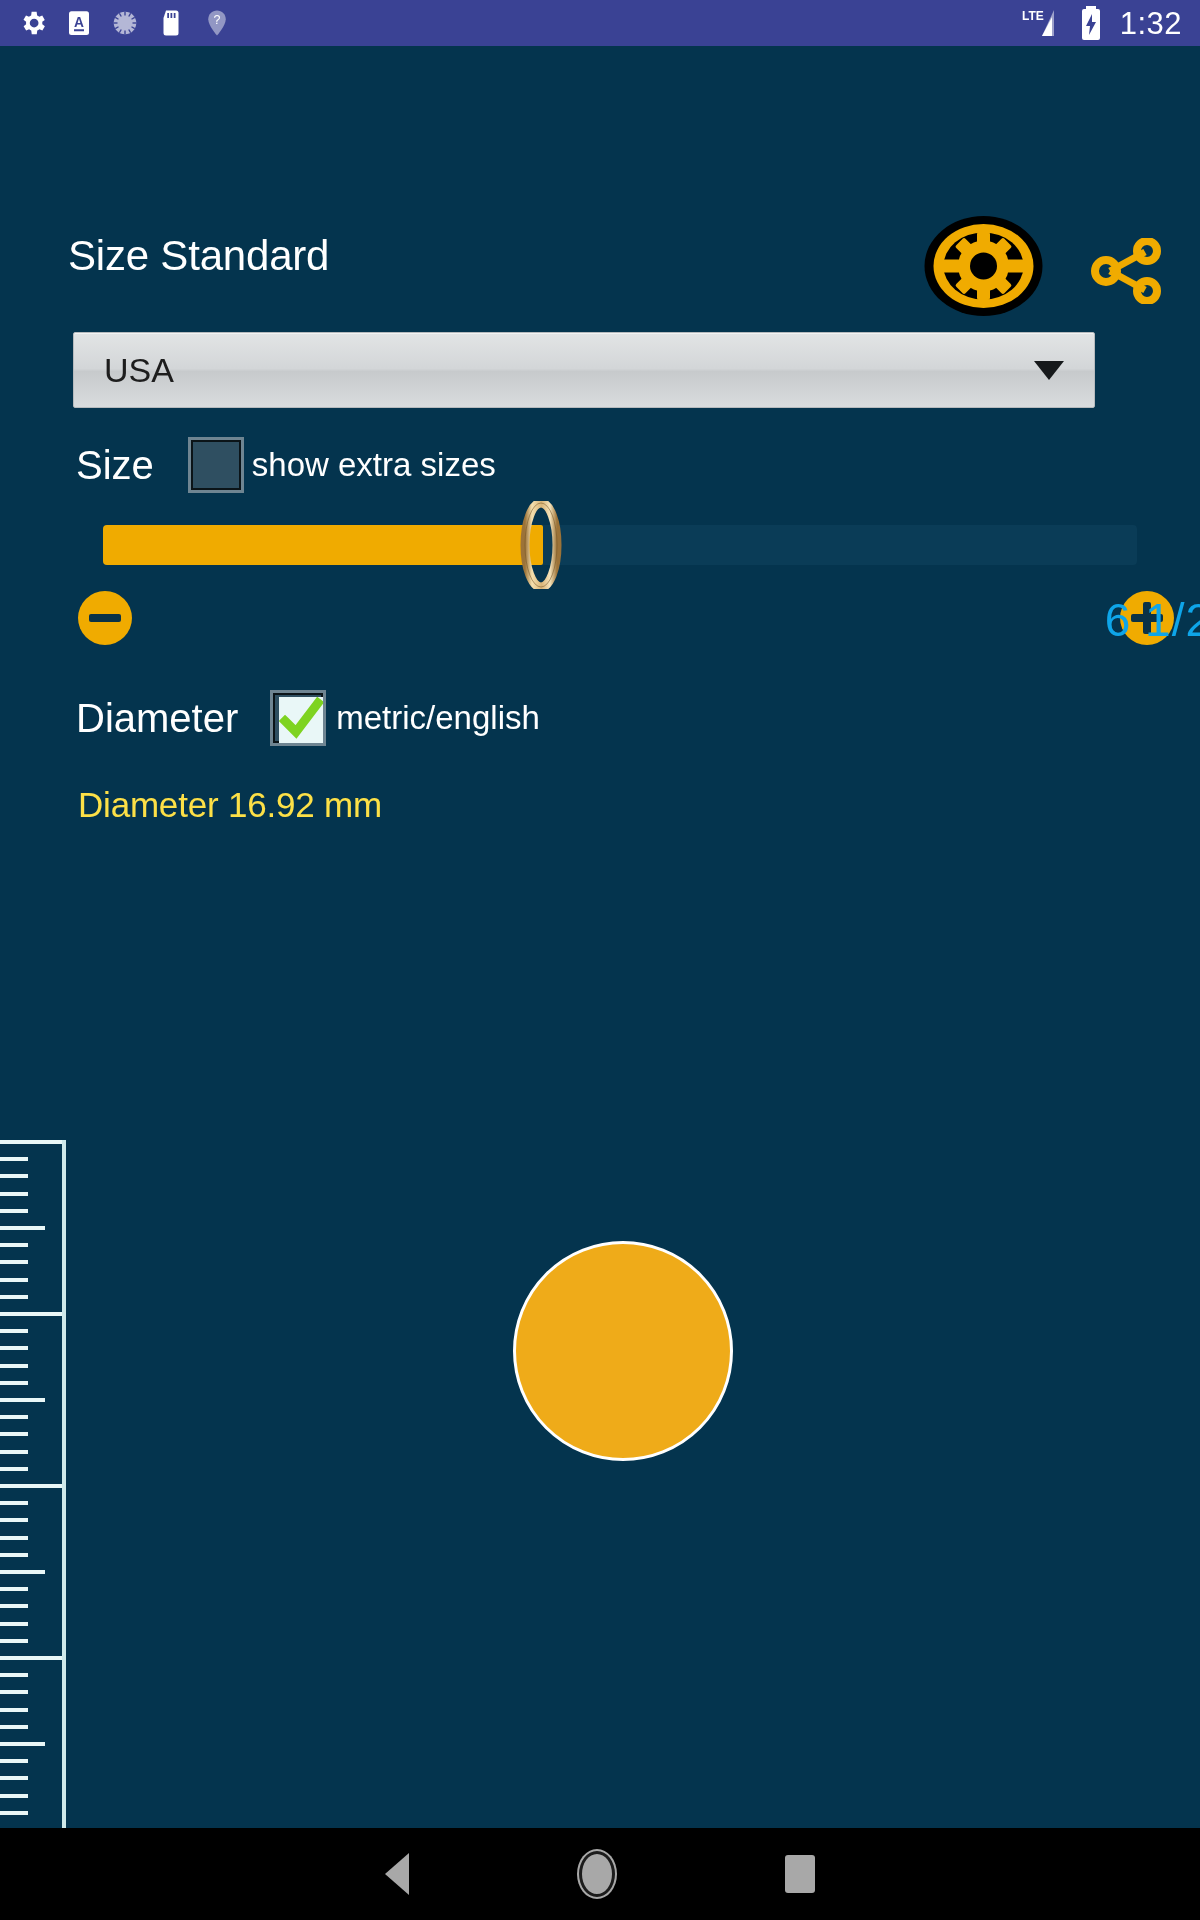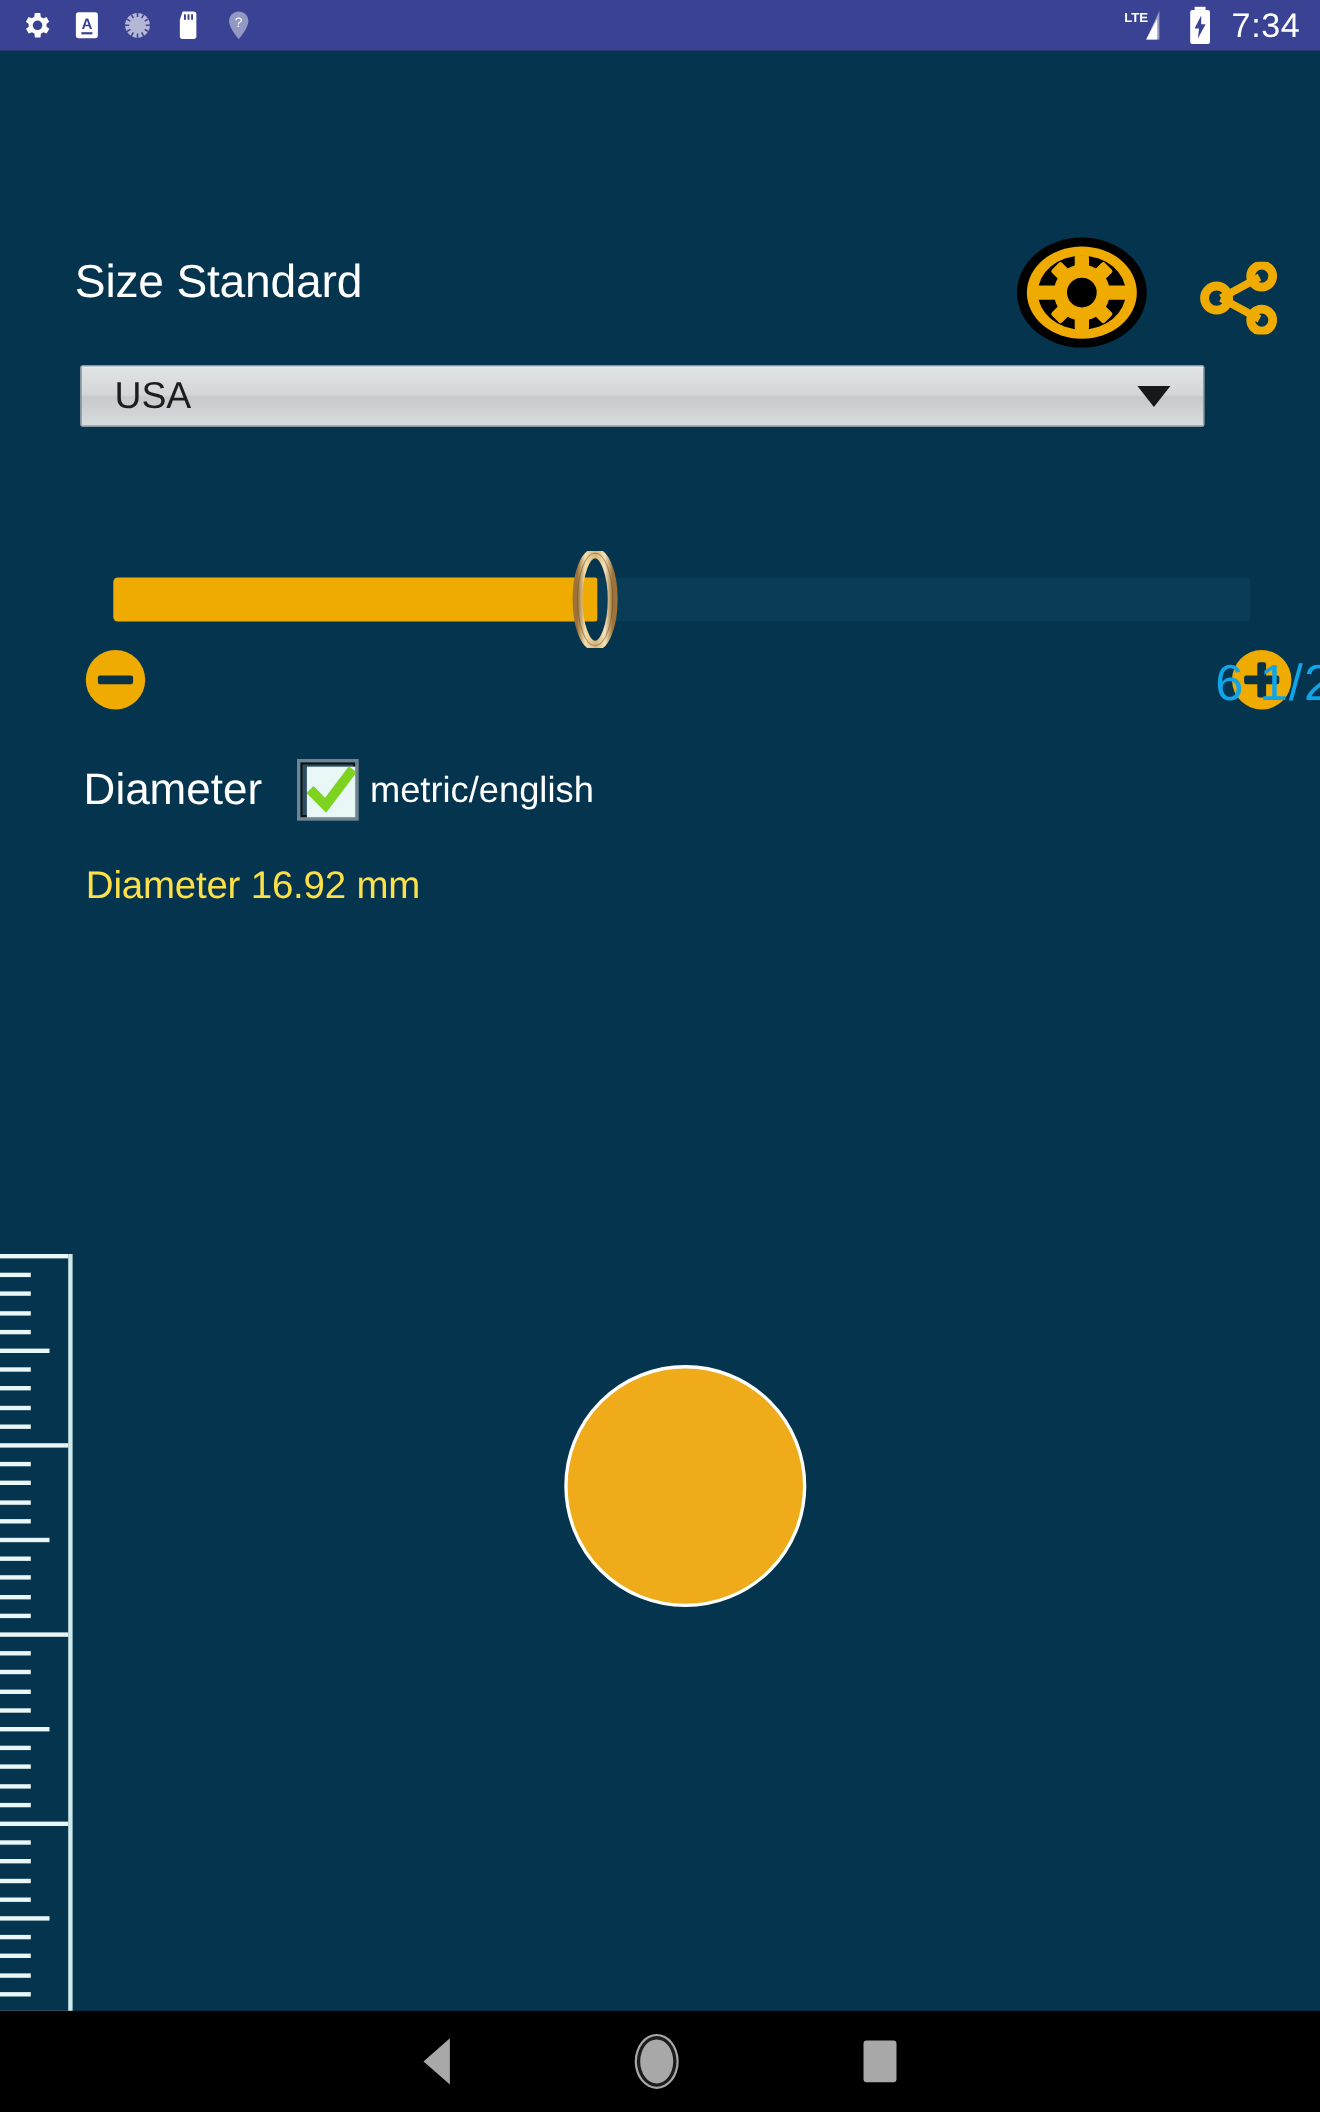--- a/index.html
+++ b/index.html
@@ -46,21 +46,21 @@
     width: 143px; height: 104px;
   }
   .share-btn {
     position: absolute; left: 1090px; top: 238px;
     width: 74px; height: 66px;
   }
 
   
   .spinner {
     position: absolute; left: 73px; top: 332px;
-    width: 1022px; height: 56px;
+    width: 1022px; height: 76px;
     background: linear-gradient(to bottom, #e2e4e5 0%, #d3d6d8 48%, #c7cacc 52%, #d9dcde 100%);
     border: 1px solid #b6babd;
     border-radius: 2px;
     box-shadow: 0 1px 0 rgba(255,255,255,.55) inset;
     display: flex; align-items: center;
   }
   .spinner-value {
     color: #1d1d1d; font-size: 34px; padding-left: 30px;
     font-family: "Liberation Sans", sans-serif;
   }
@@ -223,21 +223,21 @@
       <svg width="48" height="32" viewBox="0 0 48 32">
         <text x="2" y="13" font-size="12" font-family="Liberation Sans, sans-serif" font-weight="bold" fill="#ffffff">LTE</text>
         <path fill="#ffffff" opacity="0.5" d="M34 3 L34 29 L22 29 Z"></path>
         <path fill="#ffffff" d="M32 10 L32 29 L22 29 Z"></path>
       </svg>
       <svg width="22" height="34" viewBox="0 0 22 34">
         <rect x="6" y="0" width="10" height="3" fill="#ffffff"></rect>
         <rect x="2" y="3" width="18" height="31" rx="2" fill="#ffffff"></rect>
         <path fill="#3a4294" d="M12 8 L6 20 L10 20 L9 29 L16 16 L12 16 Z"></path>
       </svg>
-      <span class="sb-time">7:34</span>
+      <span class="sb-time">1:32</span>
     </div>
   </div>
 
   <div class="header-row">
     <div class="page-title">Size Standard</div>
   </div>
 
   <div class="gear-btn">
     <svg viewBox="0 0 143 104" width="143" height="104">
       <ellipse cx="71.5" cy="52" rx="59" ry="50" fill="#000000"></ellipse>
@@ -270,20 +270,25 @@
       <circle cx="57" cy="13" r="10" fill="none" stroke="#f0ab00" stroke-width="8"></circle>
       <circle cx="57" cy="53" r="10" fill="none" stroke="#f0ab00" stroke-width="8"></circle>
     </svg>
   </div>
 
   <div class="spinner">
     <span class="spinner-value">USA</span>
     <span class="spinner-caret"></span>
   </div>
 
+  <div class="size-row">
+    <span class="section-label">Size</span>
+    <span class="cbox"></span>
+    <span class="cbox-text">show extra sizes</span>
+  </div>
 
   <div class="slider-track">
     <div class="slider-fill"></div>
   </div>
   <div class="slider-thumb">
     <svg viewBox="0 0 44 88" width="44" height="88">
       <defs>
         <linearGradient id="goldg" x1="0" y1="0" x2="1" y2="0">
           <stop offset="0%" stop-color="#9c7338"></stop>
           <stop offset="22%" stop-color="#f4dfae"></stop>

